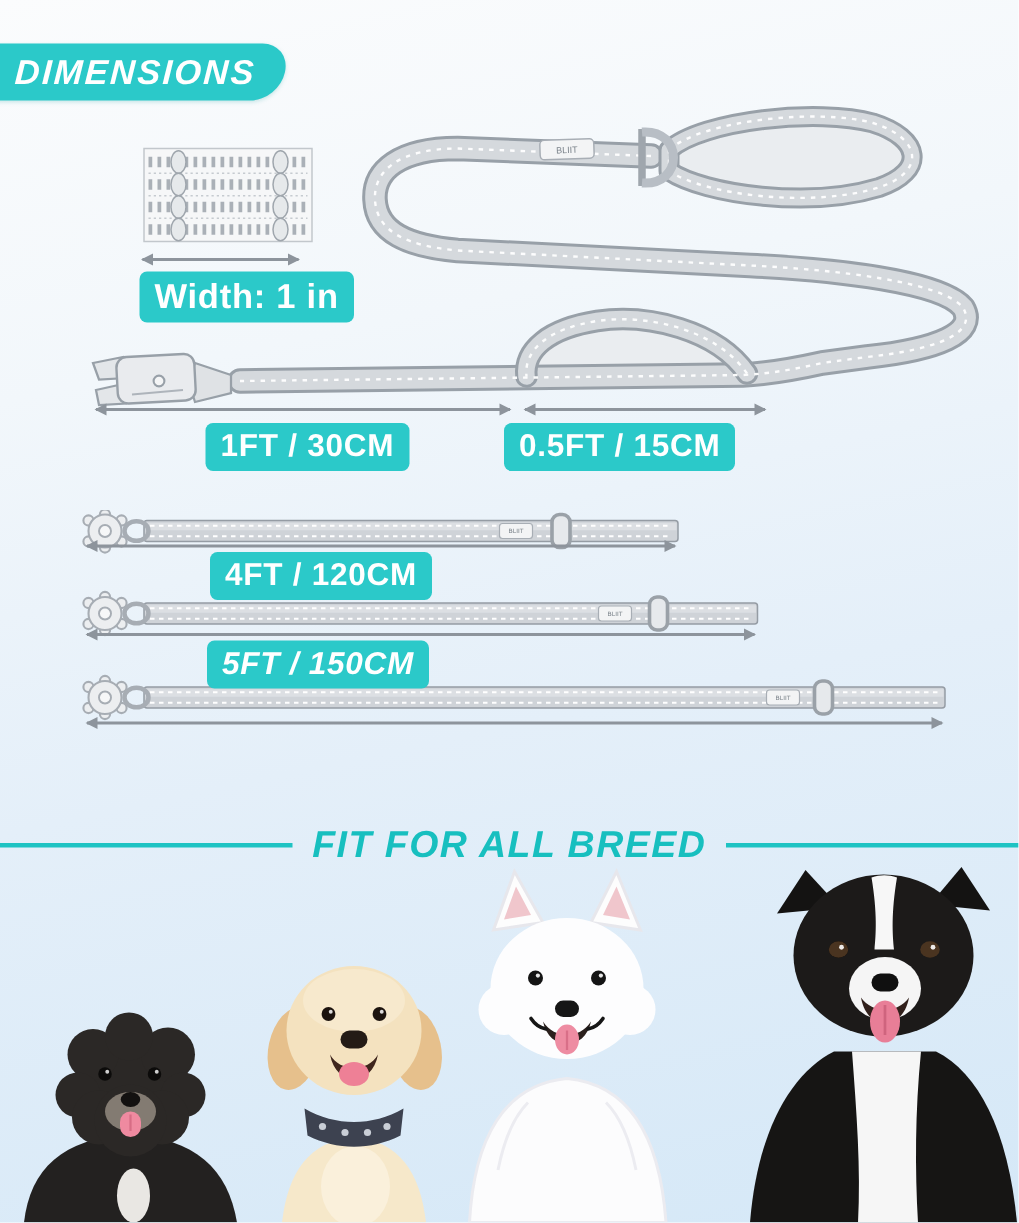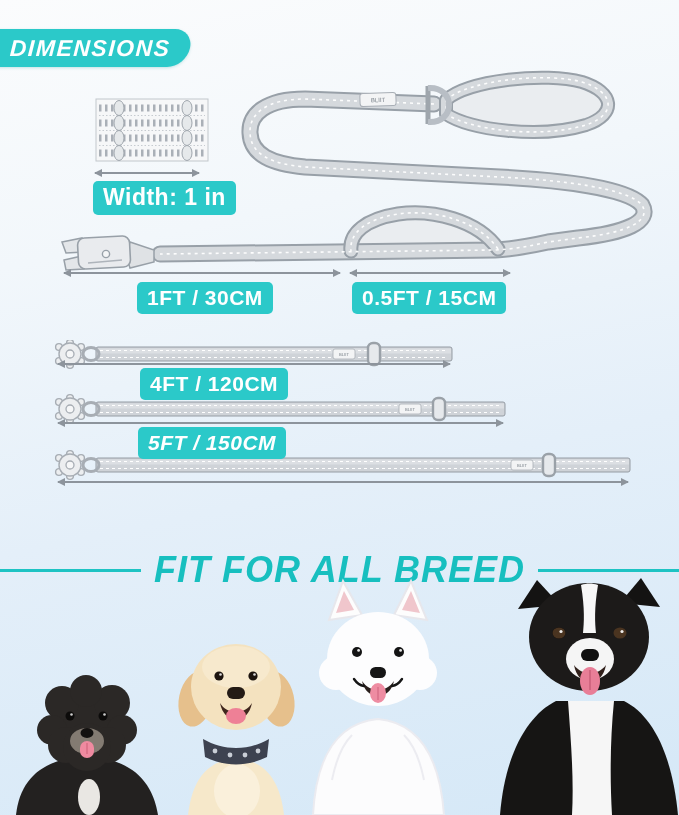--- a/index.html
+++ b/index.html
@@ -41,21 +41,21 @@
   .variants-svg{position:absolute;left:0;top:340px;}
   .dogs-svg{position:absolute;left:0;top:575px;}
   
   .breed-heading{
     position:absolute;top:549px;left:0;width:679px;
     display:flex;align-items:center;gap:13px;
   }
   .breed-line{flex:1;height:3px;background:#1ec3c3;}
   .breed-title{
     color:#17bfbf;font-weight:bold;font-style:italic;
-    font-size:36px;letter-spacing:1px;white-space:nowrap;
+    font-size:25px;letter-spacing:1px;white-space:nowrap;
   }
 </style>
 </head>
 <body>
 
 <div class="page">
 
   <div class="banner">
     <span class="banner-label">DIMENSIONS</span>
   </div>
@@ -124,21 +124,21 @@
       <path d="M 64,190 L 82,186 L 84,199 L 66,200 Z" fill="#e3e6e9" stroke="#98a0a8" stroke-width="1.5"></path>
       <rect x="78" y="167" width="52" height="31" rx="7" transform="rotate(-3 104 182)" fill="#e9ebee" stroke="#98a0a8" stroke-width="1.6"></rect>
       <circle cx="106" cy="184" r="3.6" fill="#f4f5f6" stroke="#98a0a8" stroke-width="1.4"></circle>
       <line x1="88" y1="193" x2="122" y2="190" stroke="#aeb4bb" stroke-width="1.4"></line>
     </g>
   </svg>
 
   <div class="arrow" style="left:64px;top:272px;width:276px;"></div>
   <div class="arrow" style="left:350px;top:272px;width:160px;"></div>
   <div class="dim-label" style="left:137px;top:282px;">1FT / 30CM</div>
-  <div class="dim-label" style="left:352px;top:282px;">0.5FT / 15CM</div>
+  <div class="dim-label" style="left:336px;top:282px;">0.5FT / 15CM</div>
 
   <svg class="variants-svg" width="679" height="150" viewBox="0 0 679 150">
     <defs>
       <g id="clasp">
         <g fill="#eceef0" stroke="#a7adb4" stroke-width="1.4">
           <circle cx="-11" cy="-7" r="3.4"></circle>
             <circle cx="-11" cy="7" r="3.4"></circle>
           <circle cx="0" cy="-11" r="3.4"></circle>
             <circle cx="0" cy="11" r="3.4"></circle>
           <circle cx="11" cy="-7" r="3.4"></circle>

